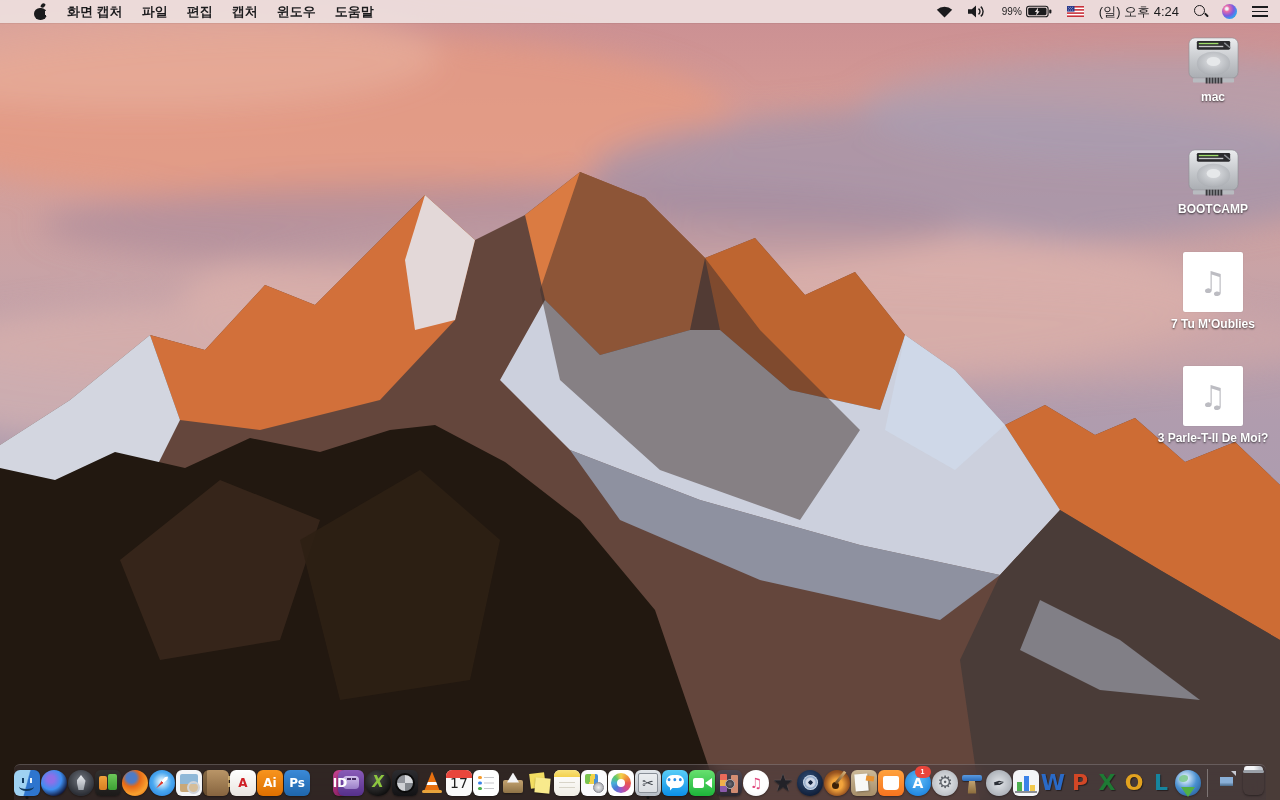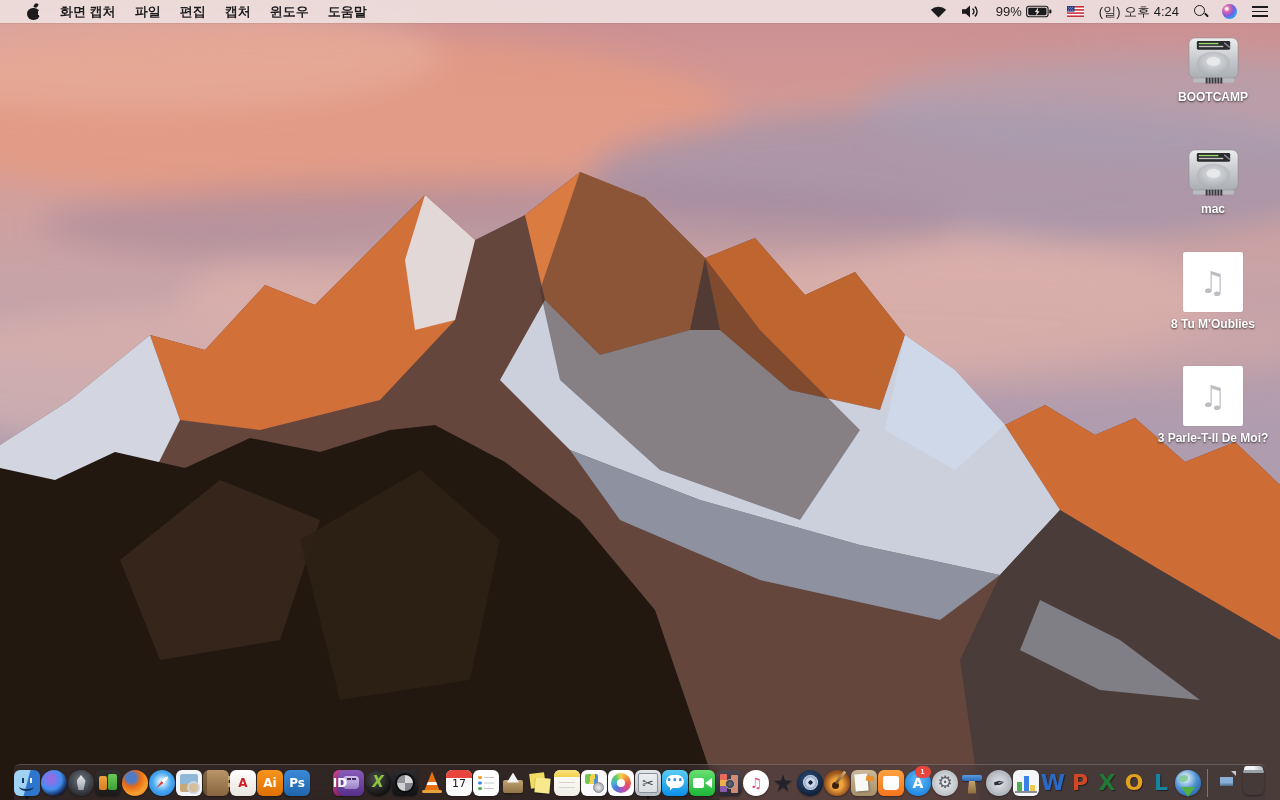--- a/index.html
+++ b/index.html
@@ -5,32 +5,32 @@
   html,body{margin:0;padding:0;width:1280px;height:800px;overflow:hidden;
     font-family:"Liberation Sans","DejaVu Sans",sans-serif;}
   .desktop{position:relative;width:1280px;height:800px;overflow:hidden;background:#8a7888;}
   .wallpaper{position:absolute;inset:0;display:block;}
 
   
   .menubar{position:absolute;top:0;left:0;right:0;height:23px;
     background:rgba(238,224,222,.92);display:flex;align-items:center;
     justify-content:space-between;font-size:13px;color:#1b1b1d;z-index:50;
     box-shadow:0 0 1px rgba(0,0,0,.3);}
-  .mb-left{display:flex;align-items:center;gap:19px;padding-left:27px;height:100%;justify-content:center;}
+  .mb-left{display:flex;align-items:center;gap:19px;padding-left:34px;height:100%;justify-content:center;}
   .mb-right{display:flex;align-items:center;gap:15px;padding-right:12px;height:100%;}
   .menu-item{white-space:nowrap;cursor:default;font-weight:bold;}
   .menu-item.bold{font-weight:bold;}
   .apple{position:relative;width:14px;height:17px;cursor:default;}
   .apple::before{content:"";position:absolute;bottom:0;left:0;width:13px;height:12.5px;
     border-radius:45% 45% 48% 48%;
     background:radial-gradient(circle at 14.5px 5px, rgba(0,0,0,0) 3.4px, #1b1b1d 3.6px);}
   .apple::after{content:"";position:absolute;top:0px;left:6.5px;width:4px;height:5px;
     background:#1b1b1d;border-radius:70% 30% 70% 30%;transform:rotate(28deg);}
   .status-item{display:flex;align-items:center;gap:4px;height:100%;cursor:default;}
-  .pct{font-size:13px;text-align:center;}
+  .pct{font-size:10px;text-align:center;}
   .clock{font-size:13px;white-space:nowrap;}
   .search-glass{position:relative;width:13px;height:14px;}
   .search-glass::before{content:"";position:absolute;top:0;left:0;width:9px;height:9px;
     border:1.6px solid #1b1b1d;border-radius:50%;}
   .search-glass::after{content:"";position:absolute;left:9.5px;top:9.5px;width:5px;height:1.8px;
     background:#1b1b1d;border-radius:1px;transform:rotate(45deg);}
   .siri-orb{width:15px;height:15px;border-radius:50%;
     background:radial-gradient(circle at 32% 32%,#f0f4fa 0 8%,#e86aa8 20%,#7a5ae0 48%,#2f9ff0 72%,#0b3a7a);}
   .nc-lines{width:16px;height:11px;
     background:linear-gradient(#1b1b1d 0 1.6px,transparent 1.6px 4.6px,#1b1b1d 4.6px 6.2px,
@@ -100,21 +100,21 @@
   .i-diskfan .ic::after{content:"";width:16px;height:16px;border-radius:50%;
     border:2px solid #0a0a0a;
     background:conic-gradient(#d8dade 0 25%,#84888e 0 50%,#cfd1d5 0 75%,#90939a 0);}
   .i-vlc .ic::before{content:"";position:absolute;bottom:5px;left:50%;transform:translateX(-50%);
     width:19px;height:19px;clip-path:polygon(50% 0,90% 100%,10% 100%);
     background:linear-gradient(#e8700f 0 52%,#fff 52% 66%,#e8700f 66%);}
   .i-vlc .ic::after{content:"";position:absolute;bottom:3px;left:3px;right:3px;height:3px;
     background:#e8a43c;border-radius:2px;}
   .i-calendar .ic::before{content:"";position:absolute;top:0;left:0;right:0;height:8px;
     background:#e8463c;border-radius:6px 6px 0 0;}
-  .i-calendar .glyph{margin-top:1px;font-weight:normal;font-size:11px;}
+  .i-calendar .glyph{margin-top:1px;font-weight:normal;font-size:14px;}
   .i-reminders .ic::after{content:"";position:absolute;left:5px;top:6px;width:3.5px;height:3.5px;
     border-radius:50%;background:#f59a2b;box-shadow:0 5.5px 0 #3b82e8,0 11px 0 #4cb04e;}
   .i-reminders .ic::before{content:"";position:absolute;left:11px;top:7px;width:10px;height:1.6px;
     background:#c8c8cc;box-shadow:0 5.5px 0 #c8c8cc,0 11px 0 #c8c8cc;}
   .i-stuffit .ic::before{content:"";position:absolute;bottom:3px;left:3px;right:3px;height:13px;
     border-radius:2px;background:linear-gradient(#c4a370,#8f7347);box-shadow:0 1px 2px rgba(0,0,0,.35);}
   .i-stuffit .ic::after{content:"";position:absolute;top:3px;left:7px;width:12px;height:10px;
     background:#f4f4f6;clip-path:polygon(0 100%,50% 0,100% 100%);}
   .i-stickies .ic::before{content:"";position:absolute;top:3px;left:3px;width:15px;height:15px;
     background:#f2dd62;transform:rotate(-7deg);box-shadow:0 1px 2px rgba(0,0,0,.35);}
@@ -352,21 +352,21 @@
       <rect x="8" y="43" width="42" height="4.5" rx="1" fill="#b8bbc0"></rect>
       <g fill="#3a3a3e">
         <rect x="21" y="42.5" width="2" height="6"></rect>
             <rect x="24" y="42.5" width="2" height="6"></rect>
         <rect x="27" y="42.5" width="2" height="6"></rect>
             <rect x="30" y="42.5" width="2" height="6"></rect>
         <rect x="33" y="42.5" width="2" height="6"></rect>
             <rect x="36" y="42.5" width="2" height="6"></rect>
       </g>
     </svg>
-  <div class="dt-label">BOOTCAMP</div>
+  <div class="dt-label">mac</div>
       </div>
       <div class="dt-item volume">
     <svg width="57" height="49" viewBox="0 0 58 50">
       <defs>
         <linearGradient id="gBody" x1="0" y1="0" x2="0" y2="1">
           <stop offset="0" stop-color="#ecedef"></stop>
               <stop offset="0.6" stop-color="#c2c5c9"></stop>
           <stop offset="1" stop-color="#aaadb2"></stop>
         </linearGradient>
         <radialGradient id="gPlat" cx="0.5" cy="0.42" r="0.7">
@@ -385,27 +385,27 @@
       <rect x="8" y="43" width="42" height="4.5" rx="1" fill="#b8bbc0"></rect>
       <g fill="#3a3a3e">
         <rect x="21" y="42.5" width="2" height="6"></rect>
             <rect x="24" y="42.5" width="2" height="6"></rect>
         <rect x="27" y="42.5" width="2" height="6"></rect>
             <rect x="30" y="42.5" width="2" height="6"></rect>
         <rect x="33" y="42.5" width="2" height="6"></rect>
             <rect x="36" y="42.5" width="2" height="6"></rect>
       </g>
     </svg>
-  <div class="dt-label">mac</div>
+  <div class="dt-label">BOOTCAMP</div>
       </div>
       <div class="dt-item audio">
     <div class="audio-sq">
       <span class="note">♫</span>
     </div>
-  <div class="dt-label">8 Tu M'Oublies</div>
+  <div class="dt-label">7 Tu M'Oublies</div>
       </div>
       <div class="dt-item audio">
     <div class="audio-sq">
       <span class="note">♫</span>
     </div>
   <div class="dt-label">3 Parle-T-Il De Moi?</div>
       </div>
     </div>
 
   <div class="dock" style="background: rgba(66, 56, 60, 0.45);">

